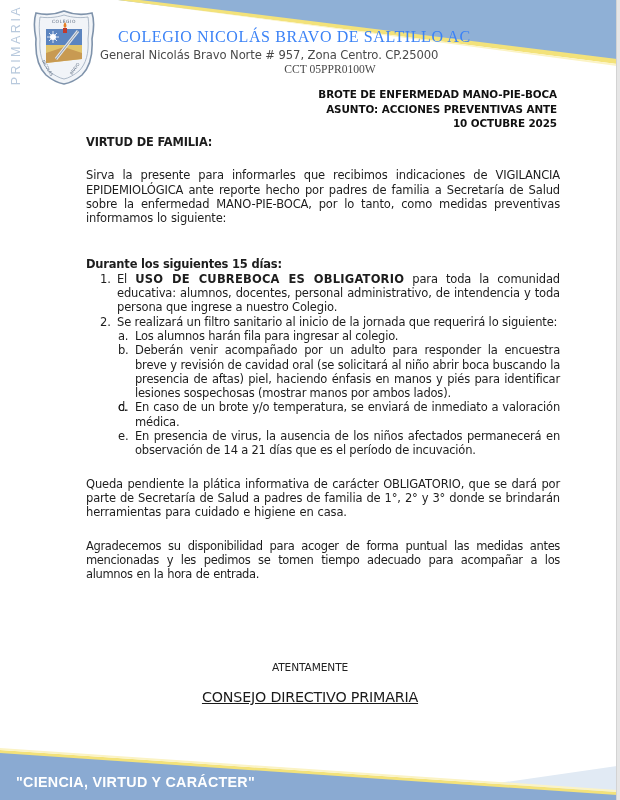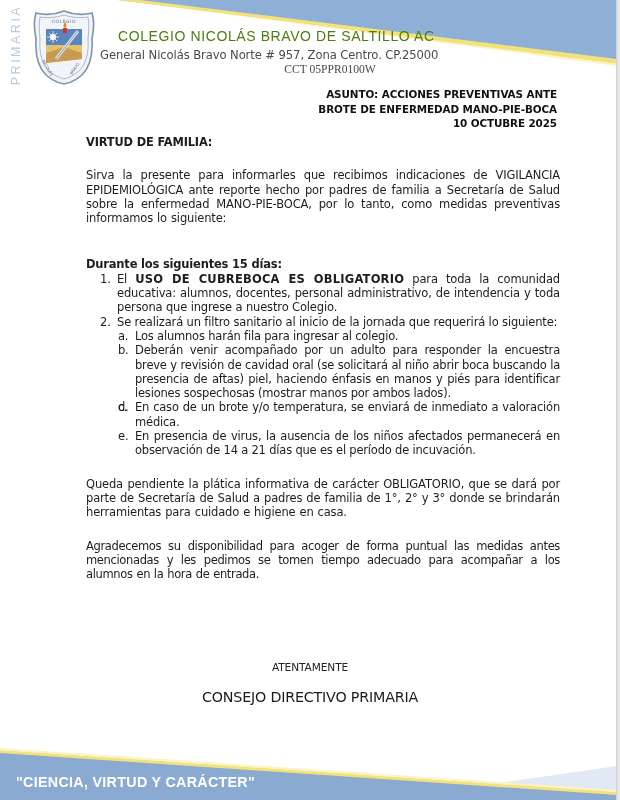--- a/index.html
+++ b/index.html
@@ -20,22 +20,22 @@
     .side-label span {
       display: block; transform: rotate(-90deg); white-space: nowrap;
       font-family: "Liberation Sans", sans-serif; font-size: 12.5px; letter-spacing: 2.5px;
       color: #b8c9dd;
     }
 
     .logo { position: absolute; left: 32px; top: 9px; width: 64px; height: 76px; }
 
     .school-name {
       position: absolute; left: 118px; top: 28px; width: 320px;
-      font-family: Liberation Sans, sans-serif; font-size: 14px; letter-spacing: 0.6px;
-      color: #4d7c0f; white-space: nowrap;
+      font-family: Liberation Serif, serif; font-size: 16px; letter-spacing: 0.6px;
+      color: #3b82f6; white-space: nowrap;
     }
     .address {
       position: absolute; left: 100px; top: 48px; width: 460px; 
       font-size: 11.6px; color: #4a4a4a; white-space: nowrap; letter-spacing: -0.1px;
     }
     .cct {
       position: absolute; left: 100px; top: 63px; width: 460px; text-align: center;
       font-size: 11.6px; color: #4a4a4a; white-space: nowrap; font-family: Liberation Serif, serif;
     }
 
@@ -56,21 +56,21 @@
     ol.sub-list { list-style: none; margin-left: 32px; }
     ol.sub-list > li { position: relative; padding-left: 17px; text-align: justify; letter-spacing: -0.2px; }
     .strong { font-weight: bold; letter-spacing: 0.2px; }
 
     .closing {
       position: absolute; left: 0; top: 661px; width: 620px; text-align: center;
       font-size: 10.6px; color: #222; letter-spacing: -0.1px;
     }
     .signature {
       position: absolute; left: 0; top: 689px; width: 620px; text-align: center;
-      font-size: 14.3px; color: #1a1a1a; letter-spacing: -0.2px;
+      font-size: 14.3px; color: #1a1a1a; letter-spacing: -0.2px; text-decoration: underline;
     }
 
     .bottom-band { position: absolute; left: 0; top: 740px; width: 617px; height: 60px; }
     .bottom-band svg { display: block; }
     .motto {
       position: absolute; left: 16px; top: 774px;
       font-family: "Liberation Sans", sans-serif; font-weight: bold; font-size: 14.3px;
       color: #ffffff; letter-spacing: 0.3px; white-space: nowrap;
     }
   </style>
@@ -108,22 +108,22 @@
       <text x="10" y="52" font-family="DejaVu Sans, sans-serif" font-size="4" fill="#5b6b80" transform="rotate(60 10 52)">NICOLAS</text>
       <text x="40" y="66" font-family="DejaVu Sans, sans-serif" font-size="4" fill="#5b6b80" transform="rotate(-55 40 66)">BRAVO</text>
     </svg>
   </div>
 
   <div class="school-name">COLEGIO NICOLÁS BRAVO DE SALTILLO AC</div>
   <div class="address">General Nicolás Bravo Norte # 957, Zona Centro. CP.25000</div>
   <div class="cct">CCT 05PPR0100W</div>
 
   <div class="subject">
+    <div>BROTE DE ENFERMEDAD MANO-PIE-BOCA</div>
     <div>ASUNTO: ACCIONES PREVENTIVAS ANTE</div>
-    <div>BROTE DE ENFERMEDAD MANO-PIE-BOCA</div>
     <div>10 OCTUBRE 2025</div>
   </div>
 
   <div class="body">
     <div class="greeting">VIRTUD DE FAMILIA:</div>
     <p class="para">Sirva la presente para informarles que recibimos indicaciones de VIGILANCIA EPIDEMIOLÓGICA ante reporte hecho por padres de familia a Secretaría de Salud sobre la enfermedad MANO-PIE-BOCA, por lo tanto, como medidas preventivas informamos lo siguiente:</p>
 
     <div class="during">Durante los siguientes 15 días:</div>
 
     <ol class="main-list">

